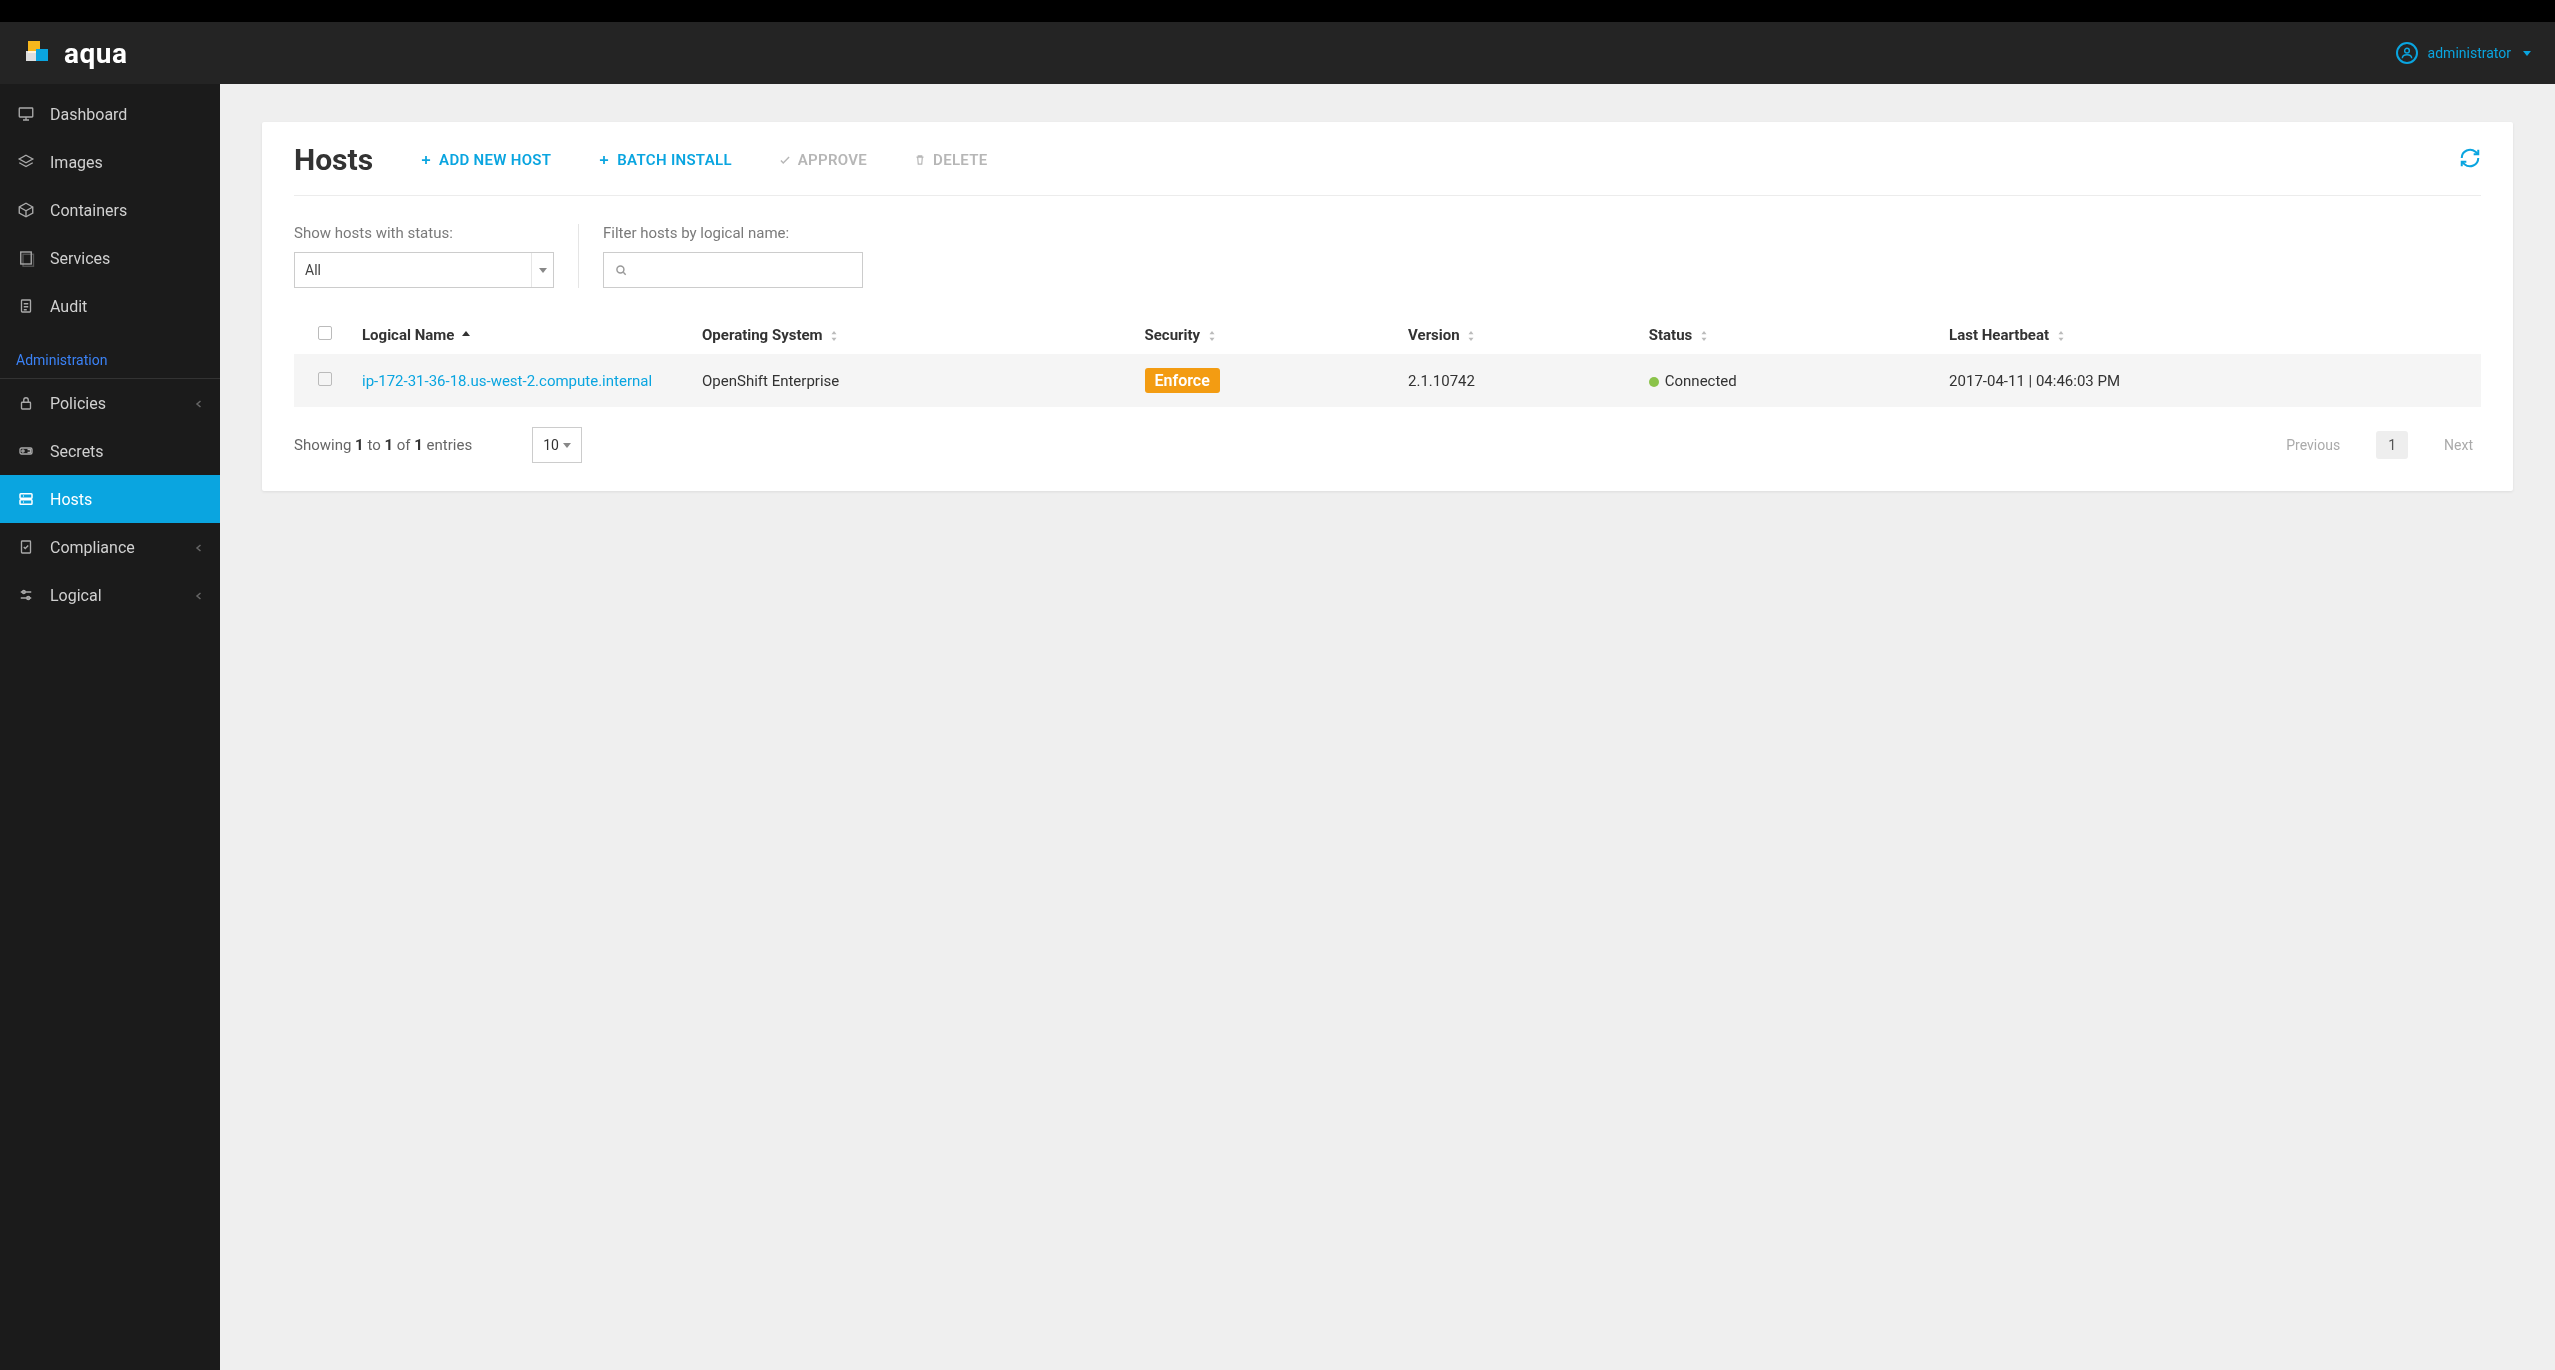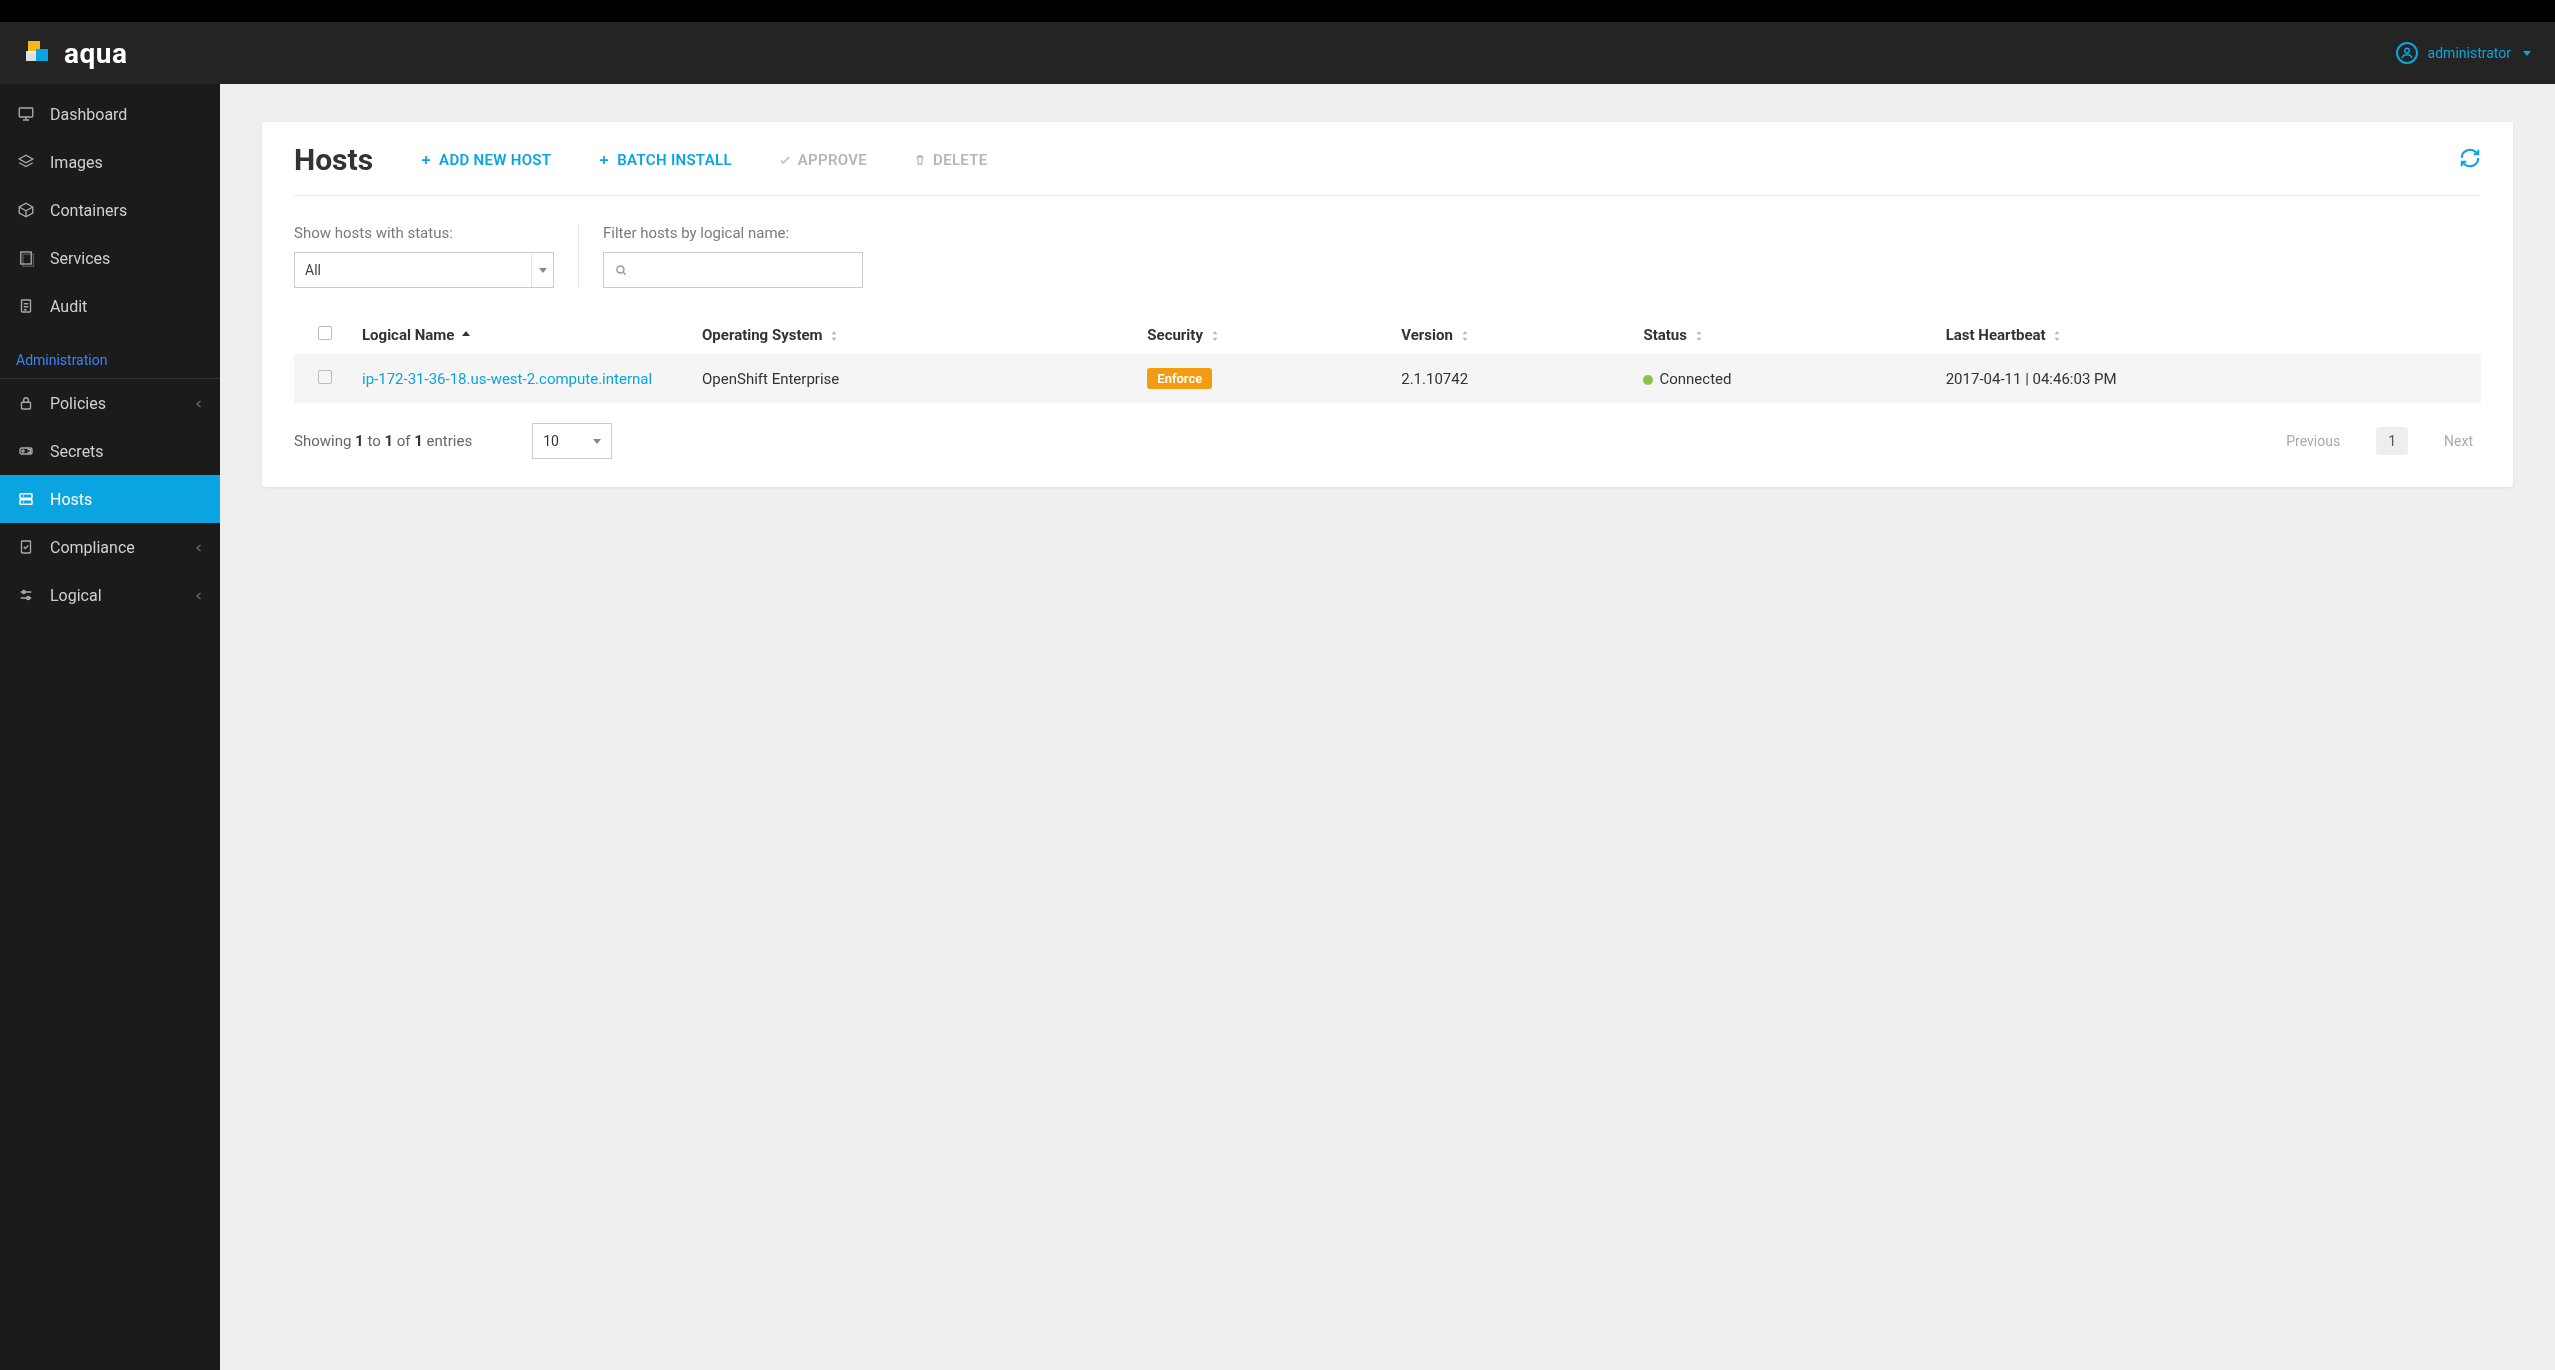--- a/index.html
+++ b/index.html
@@ -59,32 +59,32 @@
 .search-wrap { width: 260px; height: 36px; border: 1px solid #ccc; display:flex; align-items:center; padding: 0 10px; gap:8px;}
 .search-wrap input { border:none; outline:none; flex:1; font-size:14px; background:transparent;}
 .search-wrap svg { width:14px; height:14px; color:#999;}
 
 
 .tbl { width: 100%; border-collapse: collapse; margin-top: 10px;}
 .tbl th { text-align: left; font-weight: 700; font-size: 15px; padding: 10px 8px; color: #333;}
 .tbl td { padding: 14px 8px; font-size: 15px; }
 .tbl tbody tr { background: #f5f5f5; }
 .link { color: #0aa5e0; cursor: pointer; }
-.badge { display: inline-block; padding: 3px 10px; border-radius: 3px; color: #fff; font-size: 13px; font-weight: 600;}
+.badge { display: inline-block; padding: 3px 10px; border-radius: 3px; color: #fff; font-size: 16px; font-weight: 600;}
 .badge.enforce { background: #f39c12; }
 .dot { display: inline-block; width: 10px; height: 10px; border-radius: 50%; background: #8bc34a; margin-right: 6px; vertical-align: middle;}
 .chk { width: 14px; height: 14px; border: 1.5px solid #bbb; border-radius: 2px; display:inline-block; cursor:pointer;}
 .sort-ind { display:inline-block; margin-left:4px; vertical-align: middle;}
 .sort-ind svg { width:8px; height:10px; display:block;}
 
 
 .tbl-footer { display: flex; align-items: center; padding-top: 20px; gap: 60px;}
 .showing { color: #666; font-size: 15px;}
 .showing b { font-weight: 700; color: #333;}
-.page-size { position: relative; width: 80px; height: 36px; border: 1px solid #ccc; display:flex; align-items:center; padding:0 10px; cursor:pointer;}
+.page-size { position: relative; width: 50px; height: 36px; border: 1px solid #ccc; display:flex; align-items:center; padding:0 10px; cursor:pointer;}
 .page-size .sel-label { flex:1;}
 .pager { margin-left: auto; display:flex; align-items:center; gap: 28px;}
 .pager .pg-btn { color: #aaa; font-size: 14px; cursor:pointer; padding: 6px 8px;}
 .pager .pg-btn.active { background: #eee; color: #555; border-radius: 3px; padding: 6px 12px;}
 
 .col-chk { width: 60px; padding-left: 24px !important;}
 .col-name { width: 340px;}
 </style>
 </head>
 <body>

